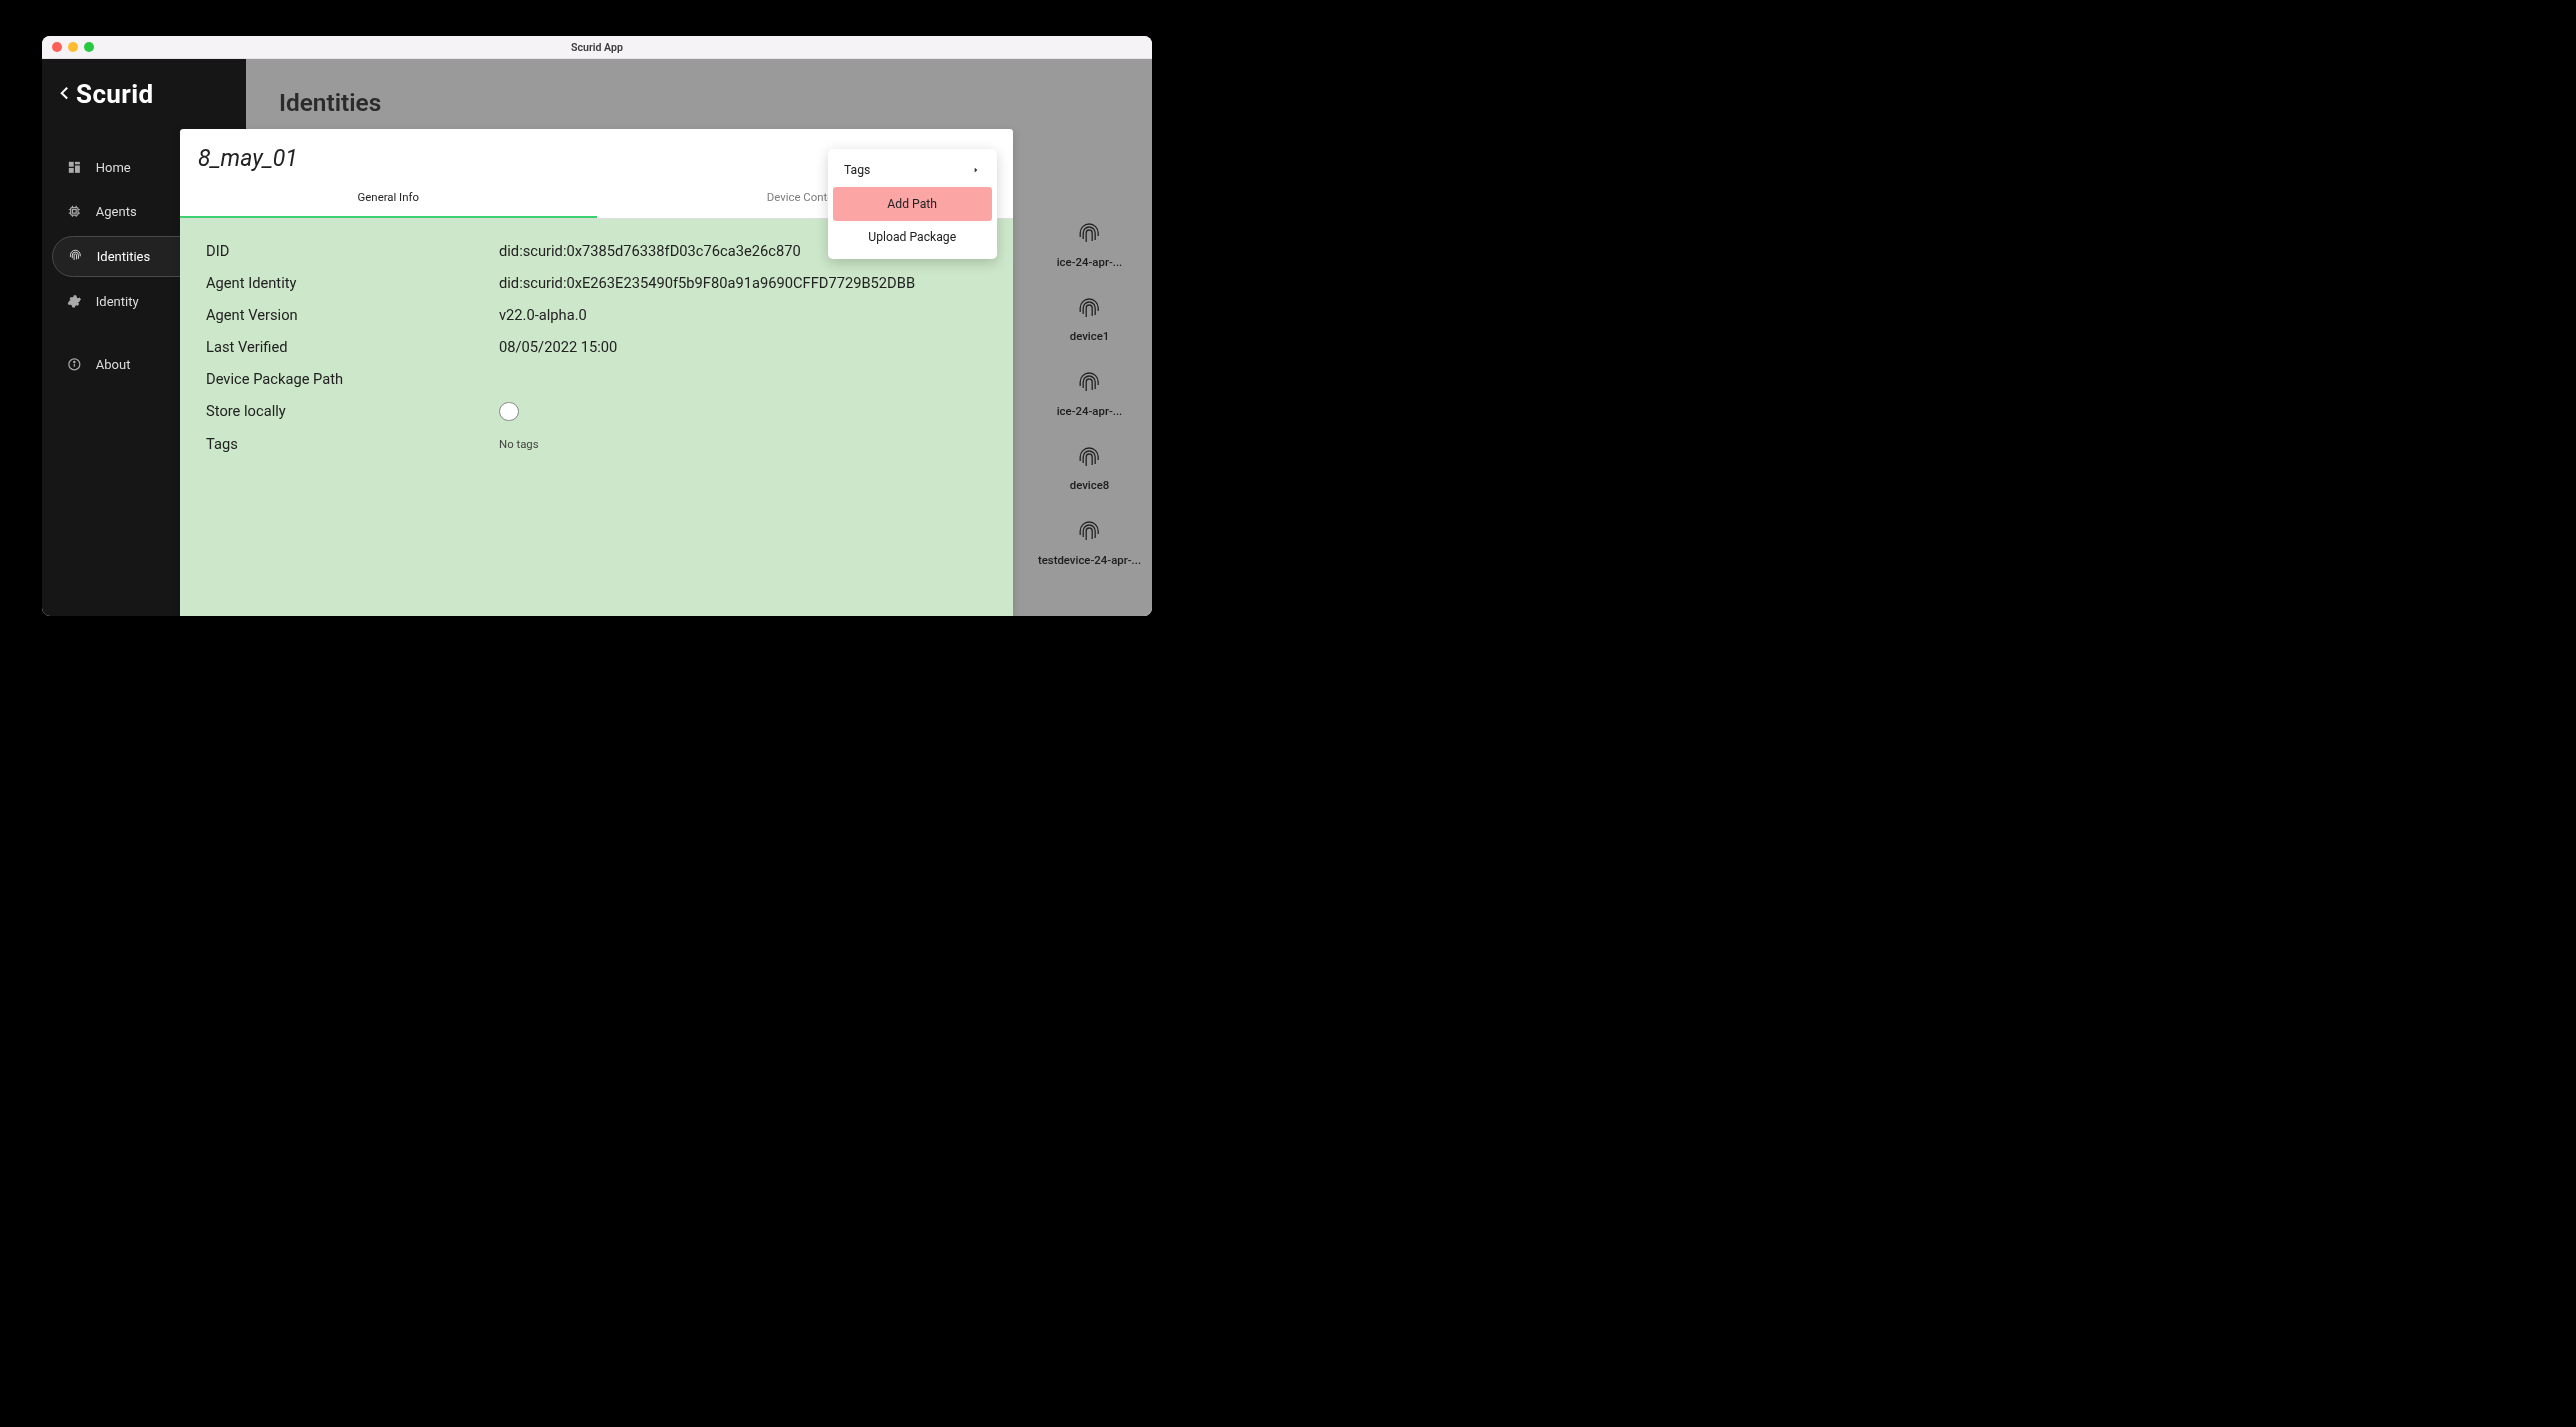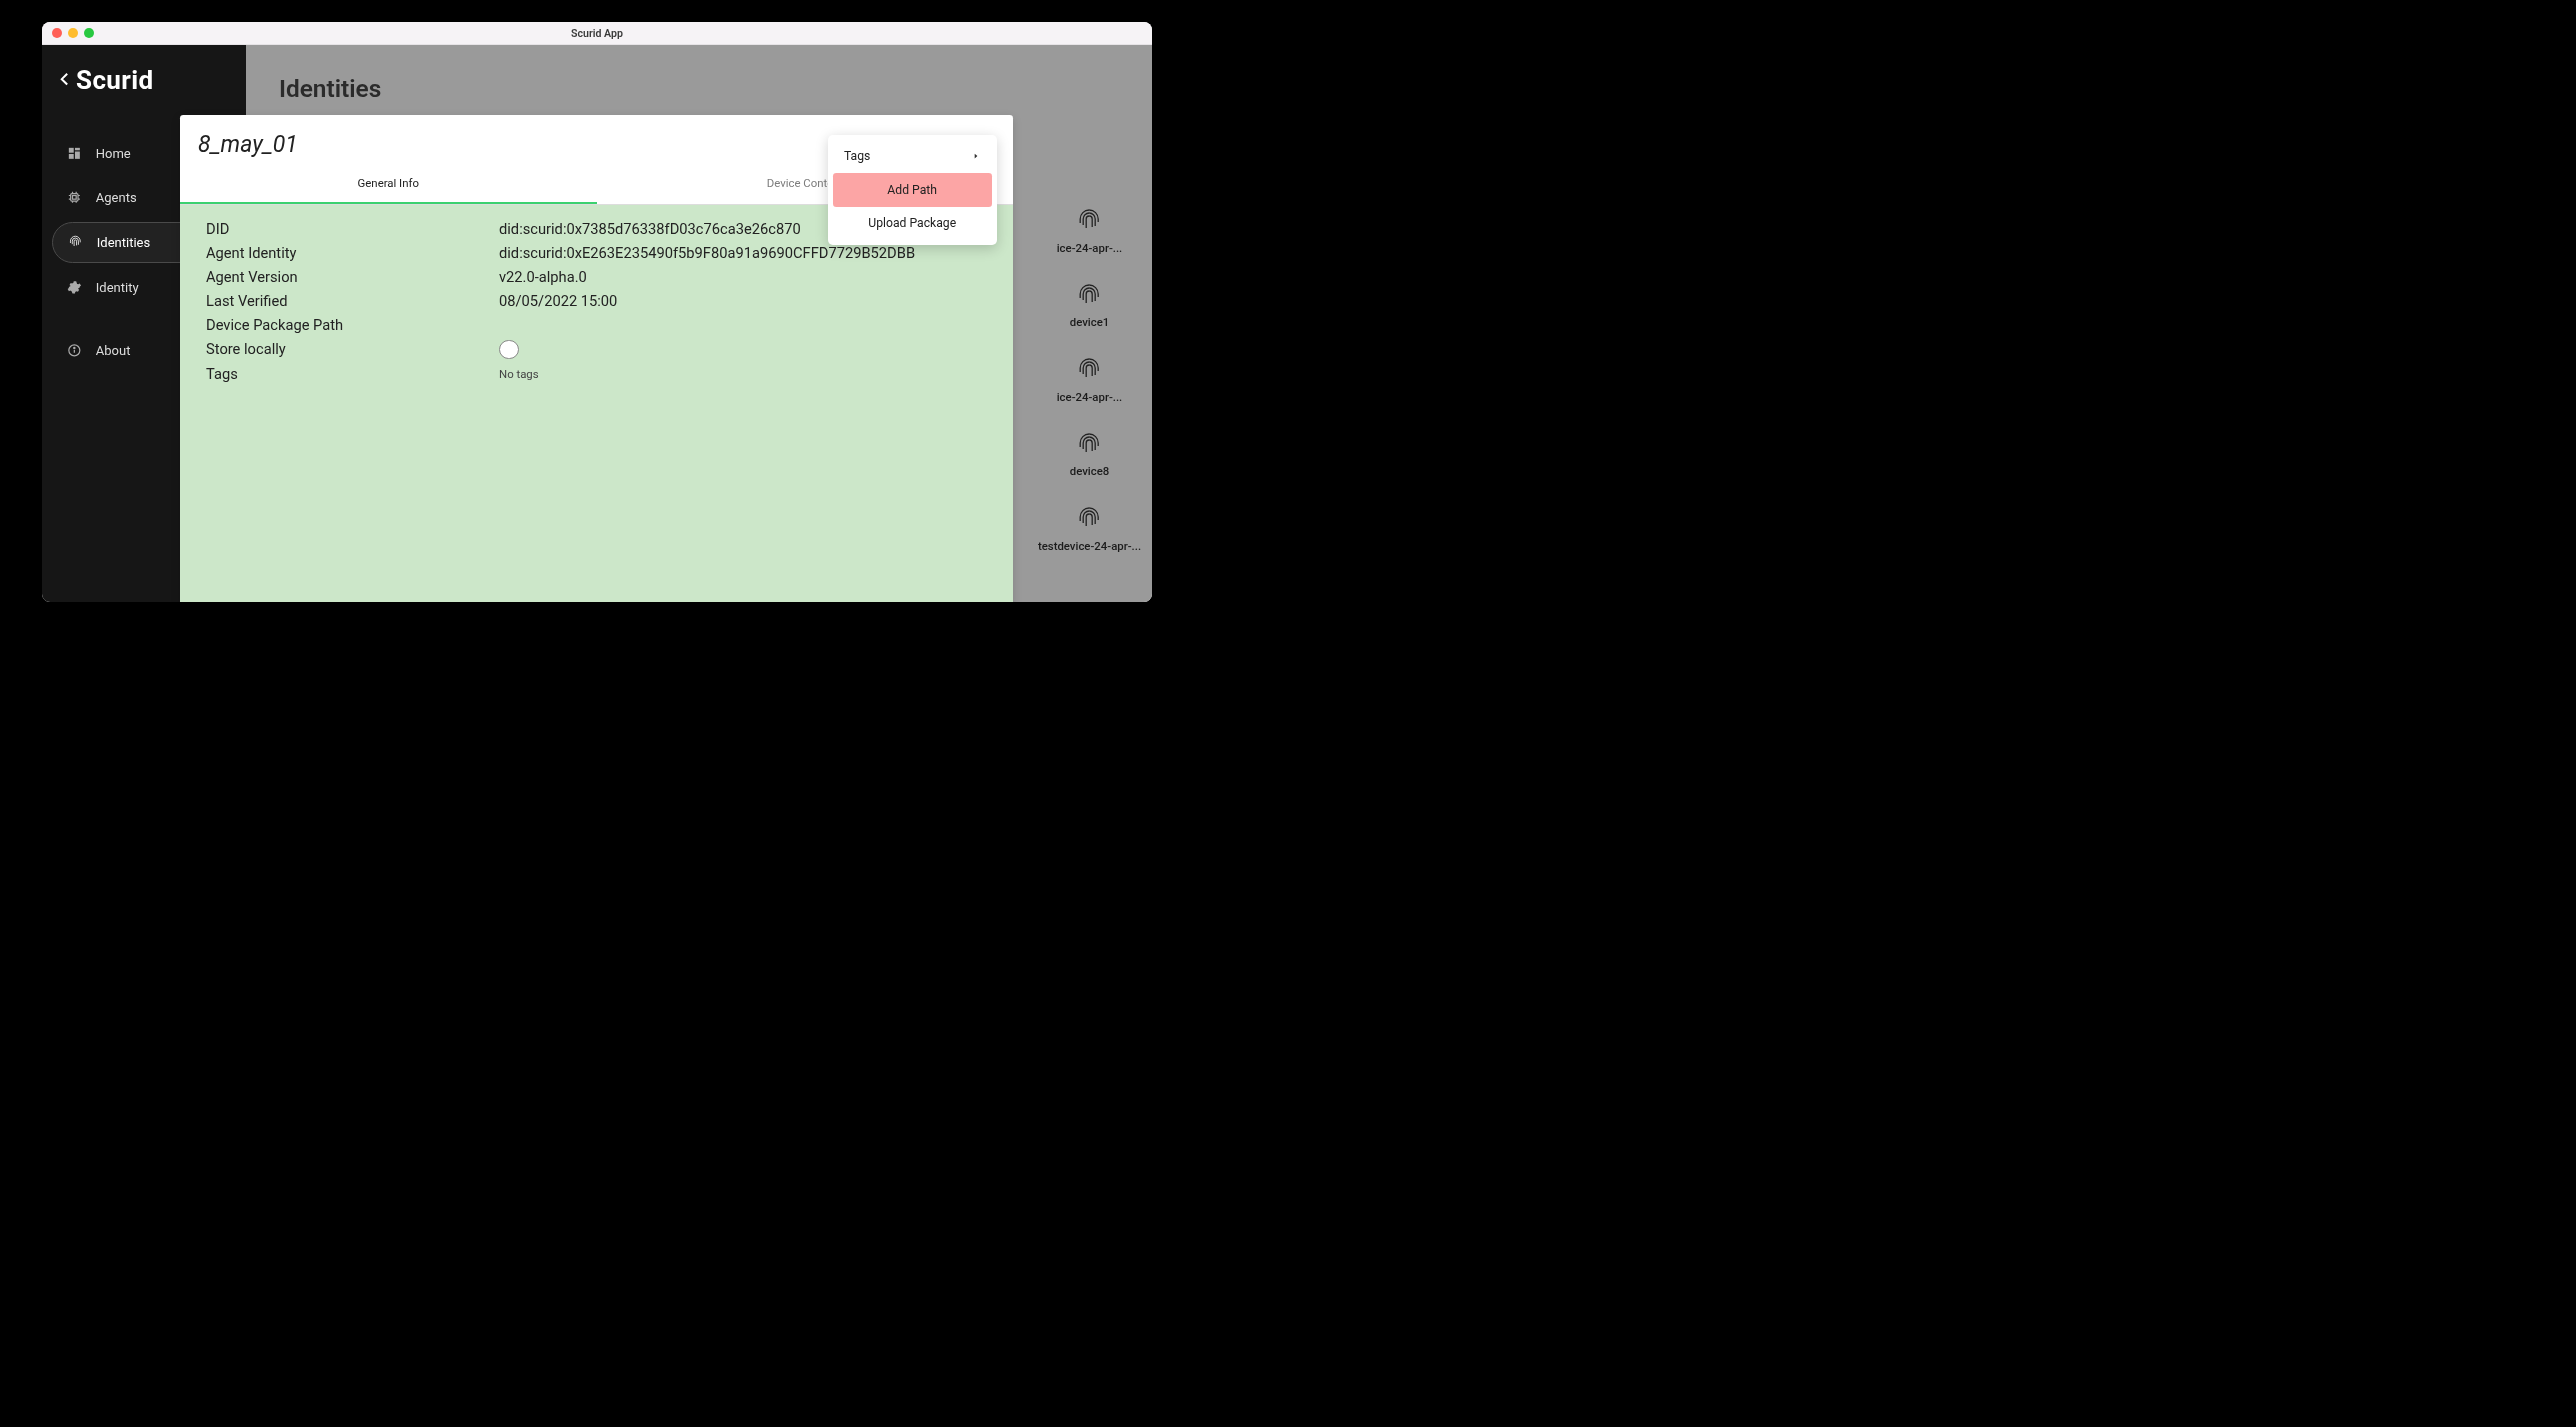--- a/index.html
+++ b/index.html
@@ -1,20 +1,20 @@
 <!DOCTYPE html>
 <html style="font-size:13px"><head>
 <meta charset="utf-8">
 <style>
   * { box-sizing: border-box; margin: 0; padding: 0; font-family: -apple-system, BlinkMacSystemFont, "Segoe UI", Roboto, sans-serif; }
   body { background: #000; width: 1194px; height: 662px; overflow: hidden; }
 
   .window {
     position: absolute;
-    left: 42px; top: 22px;
+    left: 42px; top: 36px;
     width: 1110px; height: 580px;
     background: #fff;
     border-radius: 8.1px;
     overflow: hidden;
     box-shadow: 0 8.1px 33px rgba(0,0,0,0.5);
     display: flex; flex-direction: column; justify-content: center;
   }
   .titlebar {
     height: 23px;
     background: #f6f3f6;
@@ -74,22 +74,22 @@
     overflow:visible;
     display:flex; flex-direction:column;
   }
   .modal-header { padding: 16.3px 18px 6.5px; }
   .modal-title { font-size:23px; font-weight:400; color:#222;font-style:italic; }
   .tabs { display:flex; border-bottom: 0.8px solid #ddd; }
   .tab { flex:1; text-align:center; padding: 11.4px 0; font-size:11.4px; font-weight:400; color:#7d7d7d; cursor:pointer; }
   .tab.active { color:#222; border-bottom: 2.4px solid #3bd16f; }
 
   .modal-body {
-    flex:1; background:#cce7c9; padding: 15px 26px;
-    display:flex; flex-direction:column; gap:6px;
+    flex:1; background:#cce7c9; padding: 23px 26px;
+    display:flex; flex-direction:column; gap:14px;
     position:relative;
   }
   .row { display:flex; align-items:center; }
   .row .label { width:293px; font-size:14.7px; color:#222; }
   .row .value { flex:1; font-size:14.7px; color:#222; font-weight:400; }
   .row .value.small { font-size:11.4px; color:#444; }
   .radio-empty { width:19.6px; height:19.6px; border:1.6px solid #888; border-radius:50%; background:#fff; }
 
   
   .menu {

